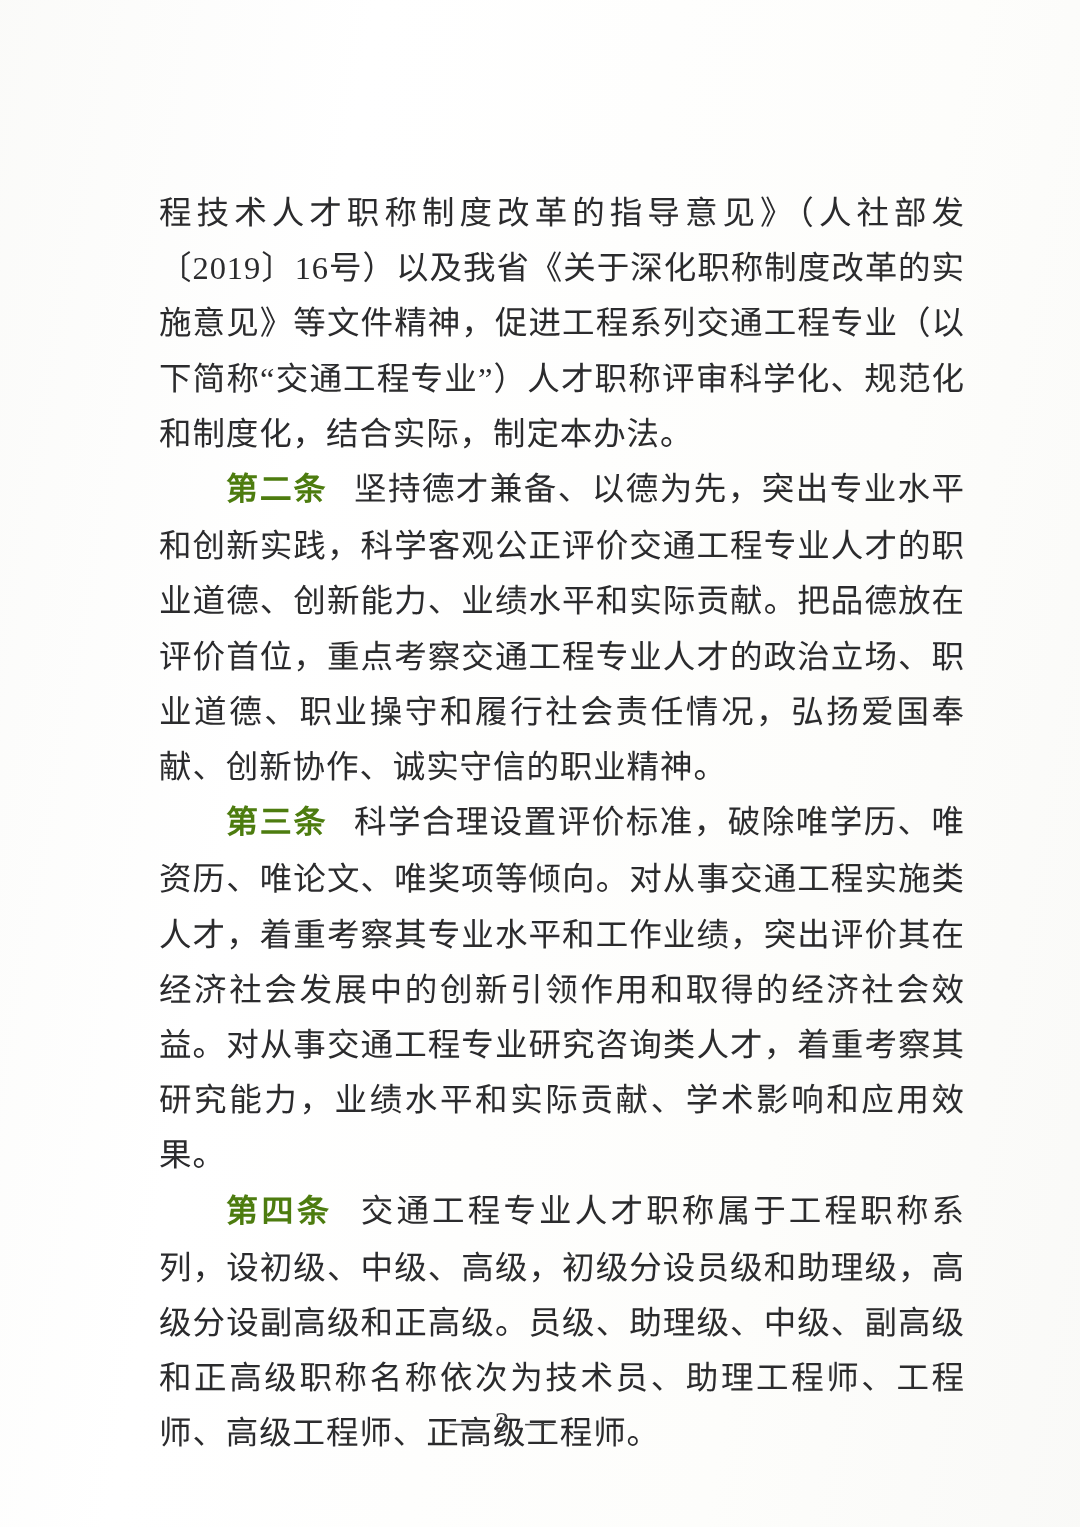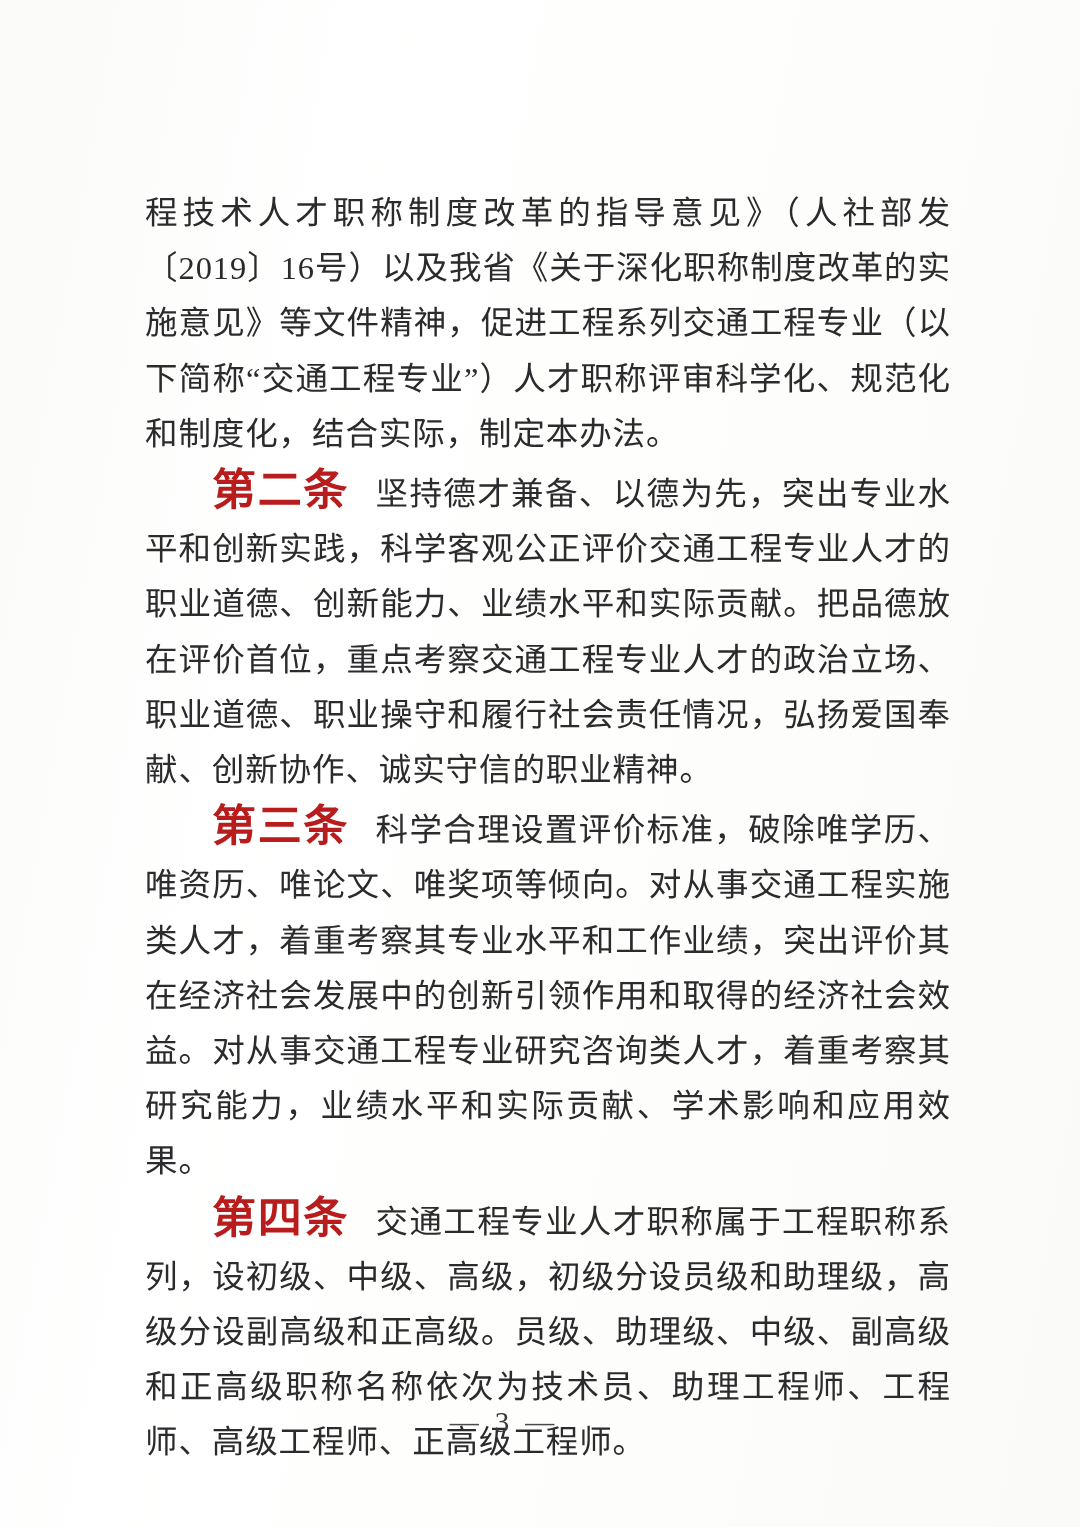--- a/index.html
+++ b/index.html
@@ -28,21 +28,21 @@
   .scan-tint {
     position: absolute;
     inset: 0;
     background:
       linear-gradient(100deg, rgba(250,250,248,0.9) 0%, rgba(255,255,255,1) 28%, rgba(253,253,251,1) 72%, rgba(249,249,247,0.95) 100%);
     pointer-events: none;
   }
 
   .content {
     position: absolute;
-    left: 145px;
+    left: 159px;
     top: 186px;
     width: 806px;
   }
 
   .para {
     font-size: 32.5px;
     line-height: 55.2px;
     color: #2b2b2d;
     text-align: justify;
     text-align-last: left;
@@ -54,25 +54,25 @@
 
   .para + .para {
     margin-top: 0px;
   }
 
   .indent {
     text-indent: 67px;
   }
 
   .article-label {
-    font-family: Liberation Sans, sans-serif;
+    font-family: Liberation Mono, monospace;
     font-weight: 700;
     letter-spacing: 1.2px;
-    color: #b91c1c;
-    font-size: 44px;
+    color: #4d7c0f;
+    font-size: 32px;
   }
 
   .gap-after-label {
     display: inline-block;
     width: 26px;
   }
 
   .footer {
     position: absolute;
     left: 0;

